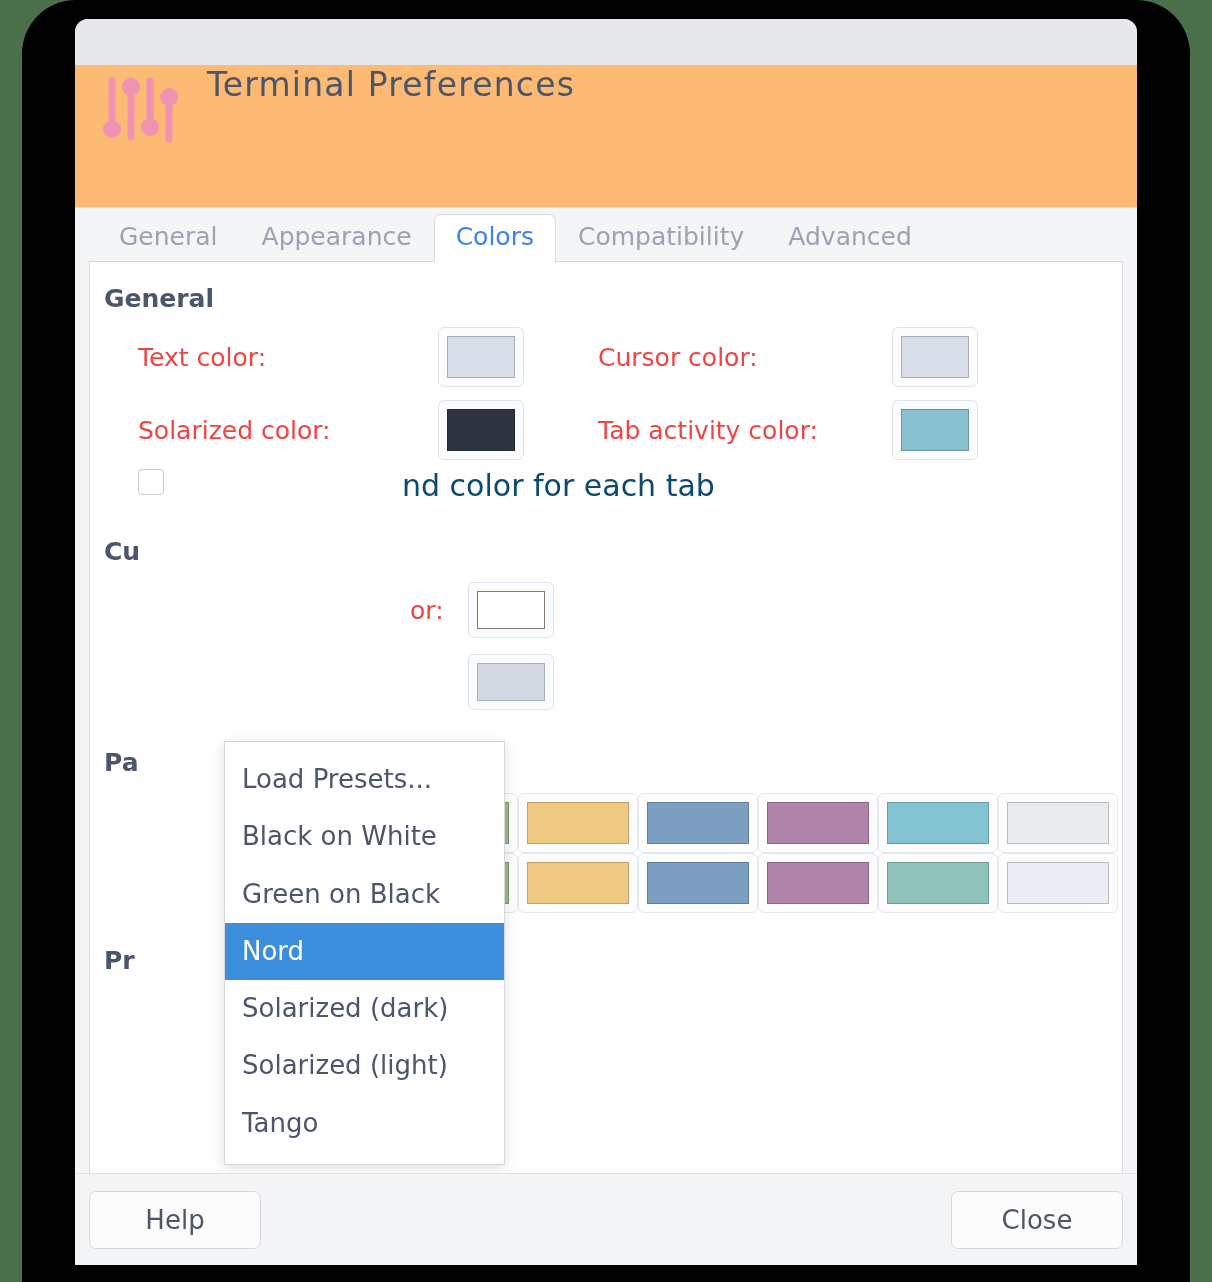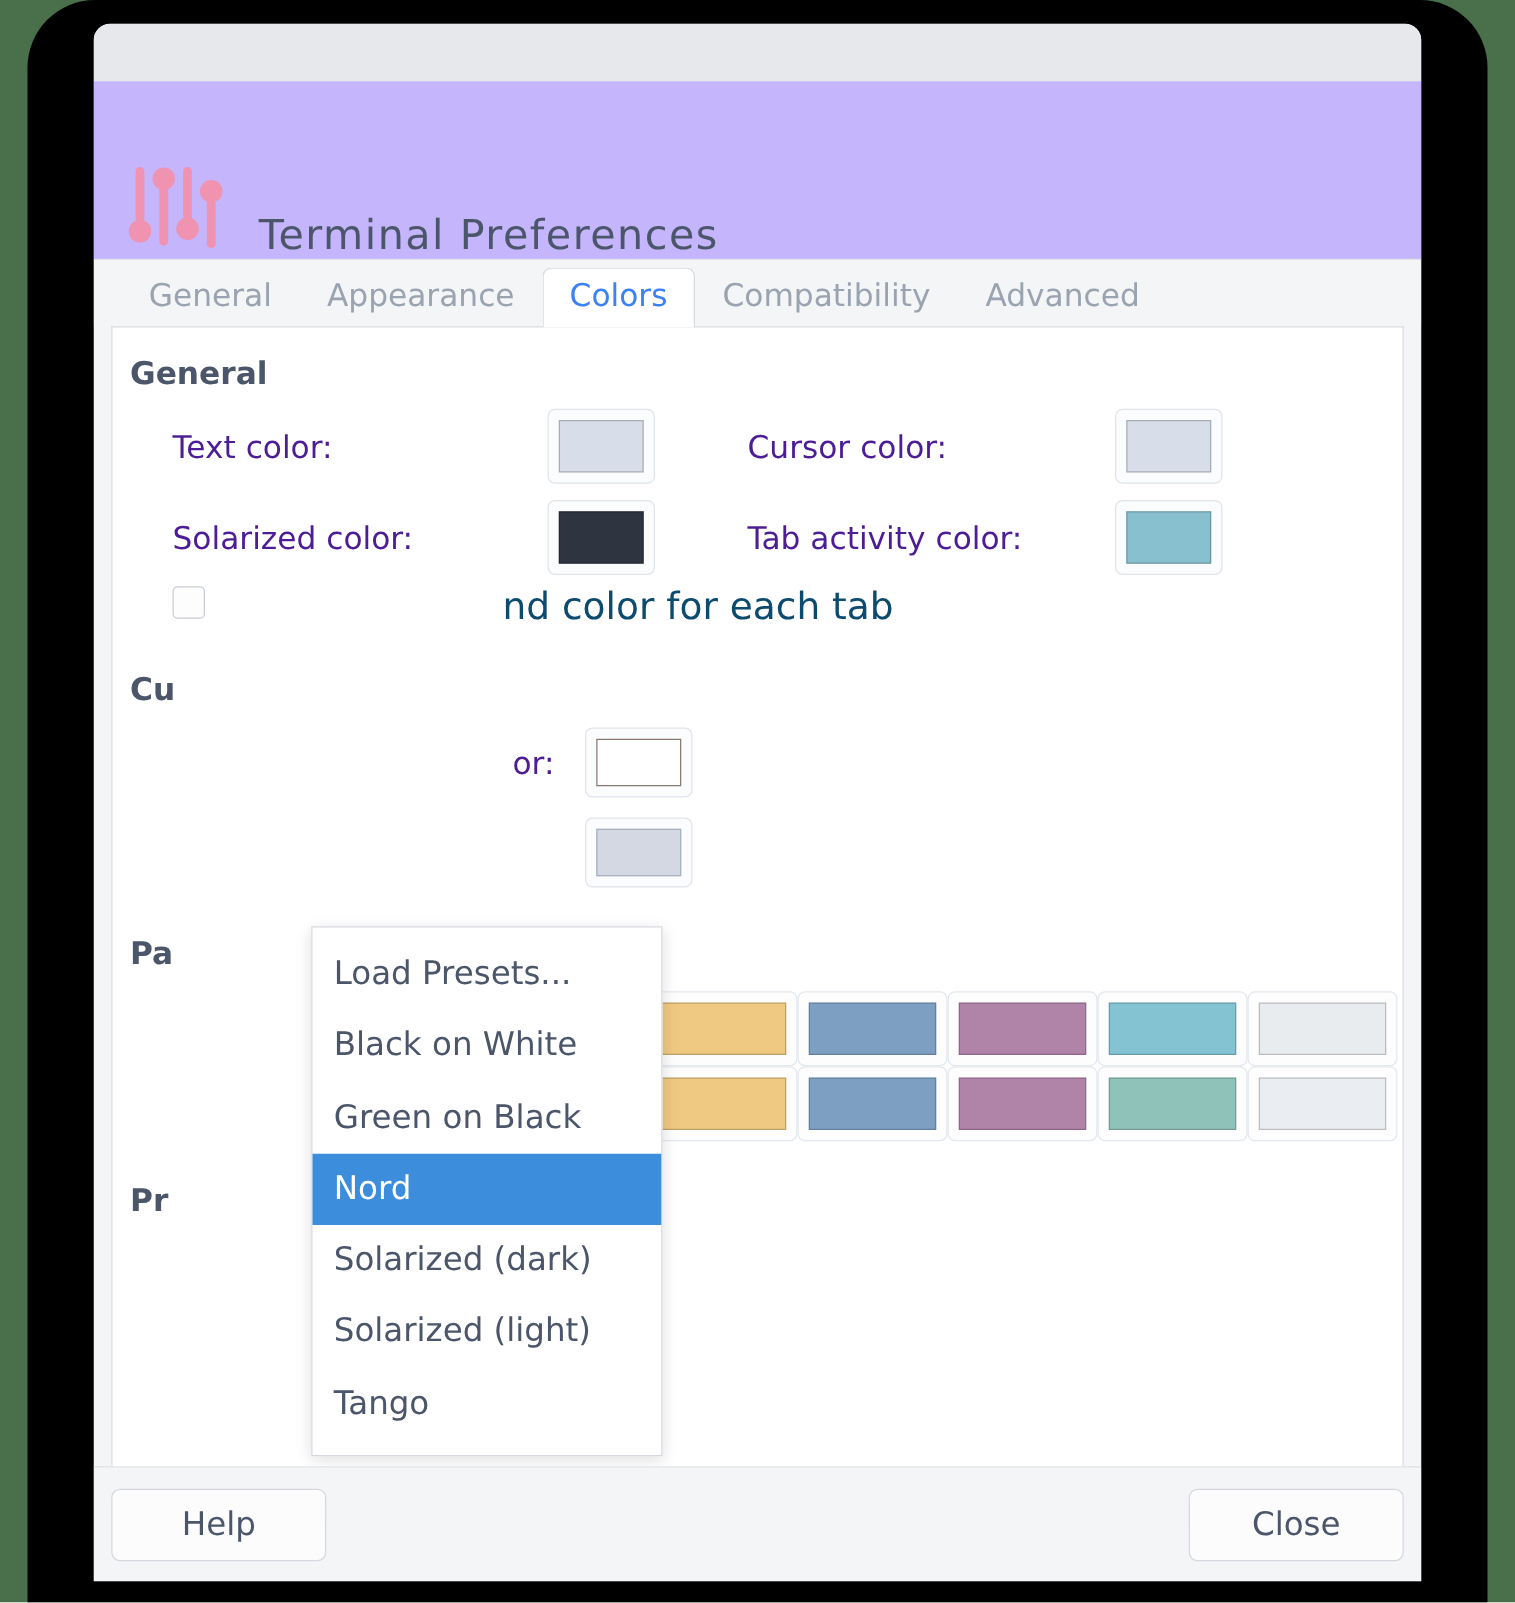--- a/index.html
+++ b/index.html
@@ -46,24 +46,24 @@
   #titlebar-strip {
     height: 46px;
     background: #e7e8ec;
     border-radius: 13px 13px 0 0;
     flex: 0 0 auto;
   }
 
   
   #header {
     height: 143px;
-    background: #c4b5fd;
+    background: #fdba74;
     border-bottom: 1px solid #e2e3e7;
     display: flex;
-    align-items: flex-end;
+    align-items: flex-start;
     padding-left: 22px;
     box-sizing: border-box;
     flex: 0 0 auto;
   }
   #app-icon {
     width: 86px;
     height: 86px;
     flex: 0 0 auto;
     display: flex;
     align-items: center;
@@ -124,21 +124,21 @@
     position: absolute;
     font-size: 25px;
     font-weight: bold;
     color: #4c566a;
     white-space: nowrap;
   }
 
   .field-label {
     position: absolute;
     font-size: 25px;
-    color: #4c1d95;
+    color: #ef4444;
     white-space: nowrap;
   }
 
   
   .swatch-btn {
     position: absolute;
     background: #fbfcfd;
     border: 1px solid #dfe3ea;
     border-radius: 6px;
     box-sizing: border-box;
@@ -196,21 +196,20 @@
     position: absolute;
     left: 134px;
     top: 479px;
     width: 281px;
     background: #ffffff;
     border: 1px solid #d6d9e0;
     box-shadow: 0 3px 12px rgba(0,0,0,0.13);
     z-index: 40;
     padding: 9px 0 12px 0;
     box-sizing: border-box;
-    margin-left: 25px;
   }
   .menu-item {
     font-size: 26px;
     color: #4c566a;
     padding: 15px 0 15px 17px;
     line-height: 1.05;
     white-space: nowrap;
     cursor: pointer;
   }
   .menu-item.selected {

